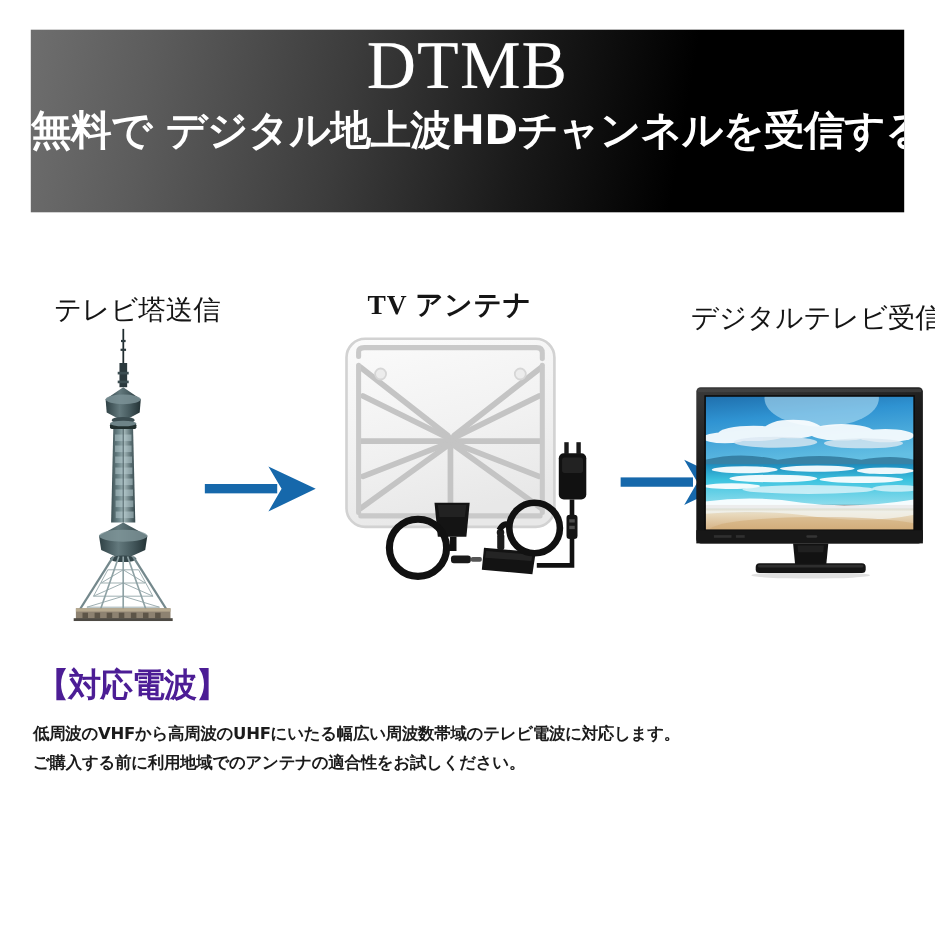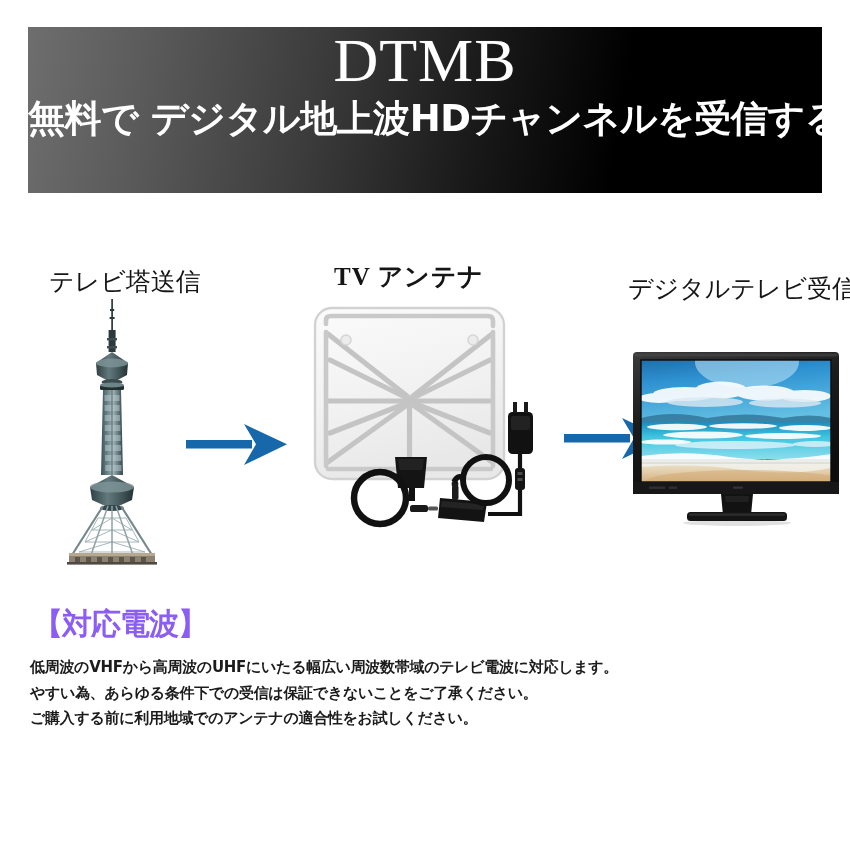--- a/index.html
+++ b/index.html
@@ -82,21 +82,21 @@
   }
 
   
   #section-heading {
     position:absolute;
     left:33px; top:606px;
     font-family:"DejaVu Sans", sans-serif;
     font-weight:bold;
     font-size:30px;
     line-height:36px;
-    color:#8b5cf6;
+    color:#4c1d95;
     white-space:nowrap;
     letter-spacing:-1px;
   }
   #body-copy {
     position:absolute;
     left:30px; top:655px;
     width:800px;
   }
   #body-copy p {
     font-family:"DejaVu Sans", sans-serif;
@@ -369,15 +369,14 @@
   <path d="M100 164 L124 164 L123.4 170 L100.6 170 Z" fill="#2b2b2b" opacity="0.55"></path>
   <rect x="62" y="180" width="100" height="9" rx="3.5" fill="#151515"></rect>
   <rect x="64" y="181.4" width="96" height="2.4" rx="1.2" fill="#343434" opacity="0.8"></rect>
   <ellipse cx="112" cy="191" rx="54" ry="3" fill="#000000" opacity="0.12"></ellipse>
 </svg>
 
 <div id="section-heading">【対応電波】</div>
 
 <div id="body-copy">
   <p>低周波のVHFから高周波のUHFにいたる幅広い周波数帯域のテレビ電波に対応します。</p>
-  <p>やすい為、あらゆる条件下での受信は保証できないことをご了承ください。</p>
   <p>ご購入する前に利用地域でのアンテナの適合性をお試しください。</p>
 </div>
 
 </body></html>

